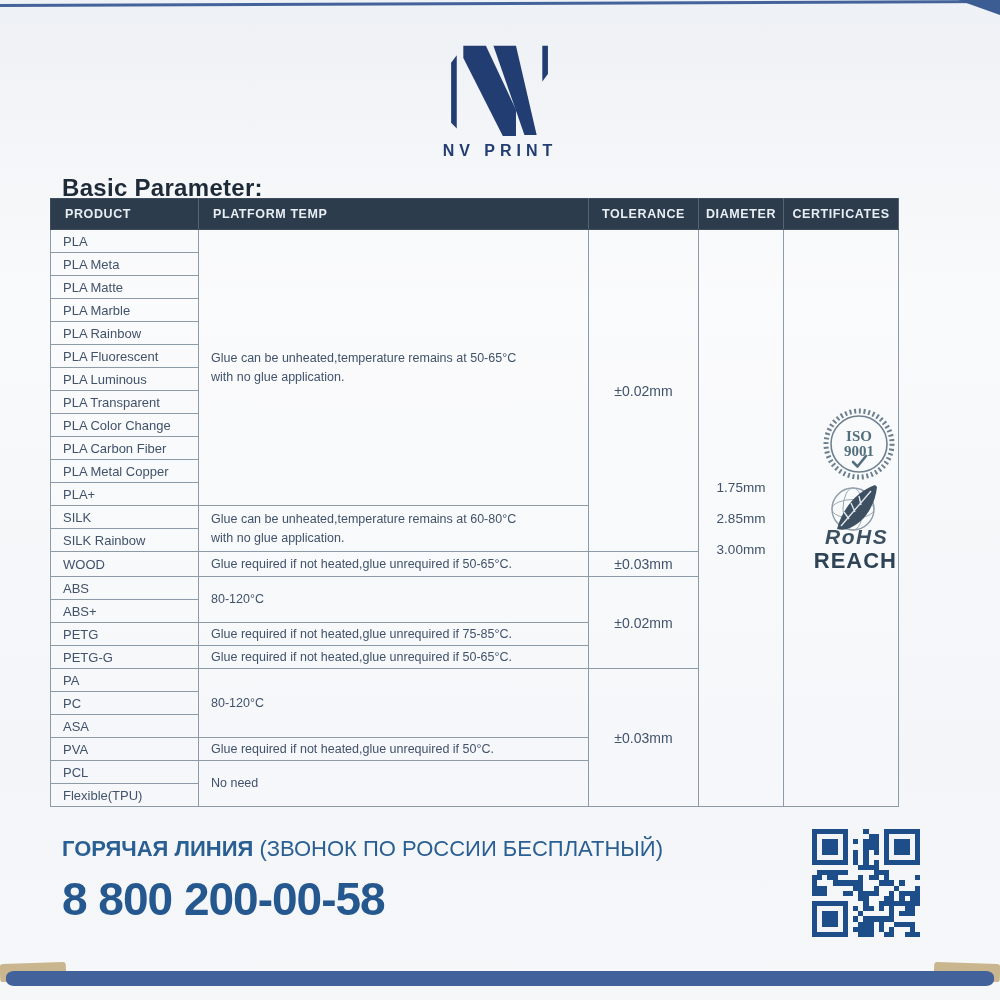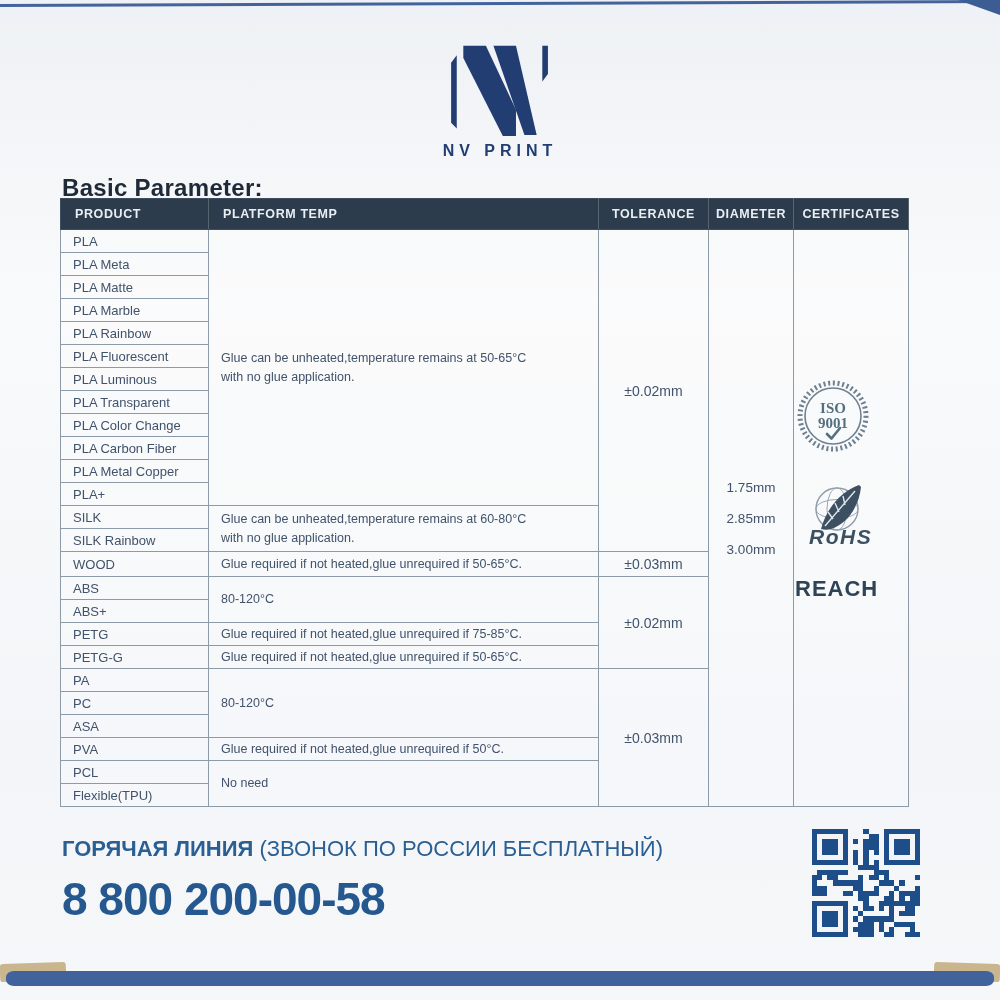--- a/index.html
+++ b/index.html
@@ -16,32 +16,32 @@
 
   
   .logo-wrap{position:absolute;left:0;right:0;top:42px;display:flex;flex-direction:column;align-items:center;}
   .logo-mark{width:112px;height:94px;}
   .logo-text{margin-top:6px;font-size:16px;font-weight:700;letter-spacing:5px;color:#223d72;}
 
   
   .title{position:absolute;left:48px;top:160px;margin:14px;font-size:24px;font-weight:700;color:#1e2a38;letter-spacing:0.3px;}
 
   
-  table.params{position:absolute;left:60px;top:198px;width:848px;border-collapse:collapse;table-layout:fixed;}
+  table.params{position:absolute;left:50px;top:198px;width:848px;border-collapse:collapse;table-layout:fixed;}
   table.params th{background:#2c3c4d;color:#e9eef3;font-size:12.5px;font-weight:700;letter-spacing:0.6px;
     height:30px;text-align:left;padding:0 0 0 14px;border:1px solid #3d4d5e;border-right:1px solid #56656f;}
   table.params th.h2,table.params th.h3,table.params th.h4{text-align:center;padding:0;}
   table.params td{border:1px solid #8d9aa7;height:22px;color:#41526b;background:rgba(255,255,255,0.25);}
   td.prod{font-size:13px;padding:0 0 0 12px;color:#3c4c5e;}
   td.temp{font-size:12.5px;padding:0 0 0 12px;white-space:pre-line;line-height:1.45;}
   td.tol{font-size:14px;text-align:center;margin-top:23px;}
   td.diam{text-align:center;vertical-align:middle;}
   td.diam .dval{font-size:13.5px;margin:16px 14px;}
   td.cert{vertical-align:middle;}
-  .cert-stack{display:flex;flex-direction:column;align-items:flex-start;gap:28px;transform:translateY(-28px);}
+  .cert-stack{display:flex;flex-direction:column;align-items:flex-end;gap:0;transform:translateY(-28px);}
   .reach{font-size:22px;font-weight:700;color:#2f4356;letter-spacing:1px;}
 
   
   .hotline{position:absolute;left:62px;top:836px;font-size:22px;color:#2a5f93;white-space:nowrap;}
   .hotline .hl-bold{font-weight:700;}
   .hotline .hl-rest{font-weight:400;}
   .phone-row{position:absolute;left:62px;top:872px;display:flex;align-items:baseline;gap:36px;}
   .phone{font-size:46px;font-weight:700;letter-spacing:-1px;color:#265890;white-space:nowrap;}
   .site{font-size:44px;font-weight:700;color:#2a5f93;margin-left:64px;letter-spacing:0.5px;}
   .qr{position:absolute;left:812px;top:829px;width:108px;height:108px;}

